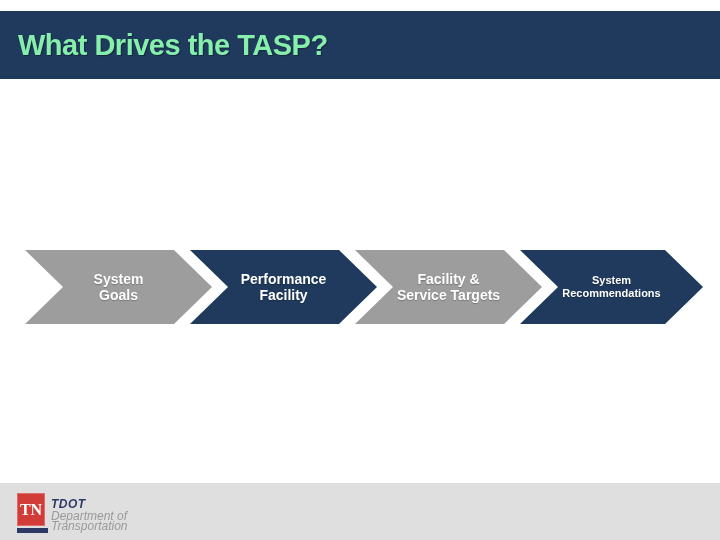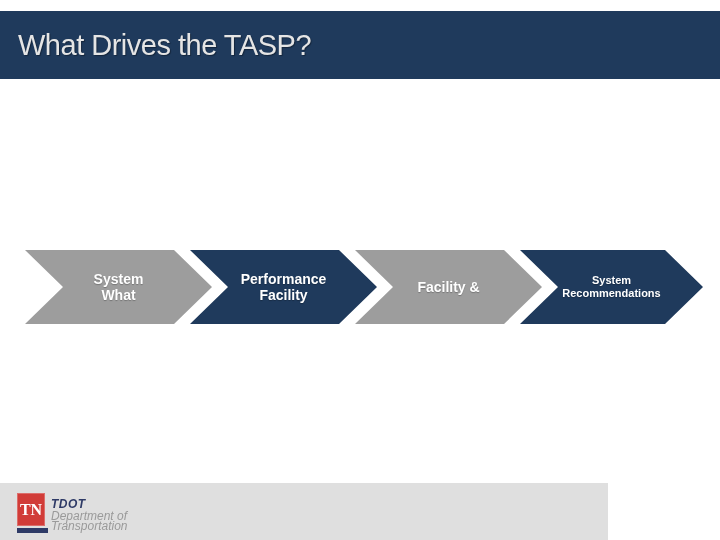--- a/index.html
+++ b/index.html
@@ -16,23 +16,23 @@
   .title-bar {
     position: absolute;
     top: 11px; left: 0; width: 720px; height: 68px;
     background: #1f3a5c;
     display: flex; align-items: center;
     box-sizing: border-box;
     padding-left: 18px;
   }
   .title-bar h1 {
     margin: 0;
-    color: #e5e5e5;
+    color: #86efac;
     font-size: 29px;
-    font-weight: normal;
+    font-weight: bold;
     letter-spacing: -0.5px;
     text-shadow: 1px 1px 1px rgba(0,0,0,0.35);
   }
 
   
   .flow {
     position: absolute;
     top: 250px; left: 25px;
     width: 682px; height: 58px;
   }
@@ -51,21 +51,21 @@
     filter: drop-shadow(0 3px 3px rgba(90,120,150,0.25));
   }
   .chev-1 { left: 0px; }
   .chev-2 { left: 165px; }
   .chev-3 { left: 330px; }
   .chev-4 { left: 495px; width: 183px; font-size: 11px; line-height: 13px; }
 
   
   .footer {
     position: absolute;
-    top: 483px; left: 0; width: 608px; height: 57px;
+    top: 483px; left: 0; width: 720px; height: 57px;
     background: #dfdfdf;
   }
   .tn-square {
     position: absolute;
     left: 17px; top: 10px; width: 28px; height: 33px;
     background: #d13c38;
     display: flex; align-items: center; justify-content: center;
     box-shadow: inset 0 0 0 1px rgba(255,255,255,0.25);
   }
   .tn-square span {
@@ -98,28 +98,29 @@
 
 <div class="slide">
 
   <header class="title-bar" style="background: rgb(31, 58, 92);">
     <h1>What Drives the TASP?</h1>
   </header>
 
   <section class="flow">
     <div class="chev chev-1" style="background: rgb(157, 157, 157);">
       <span>System</span>
-      <span>What</span>
+      <span>Goals</span>
     </div>
     <div class="chev chev-2" style="background: rgb(31, 58, 92);">
       <span>Performance</span>
       <span>Facility</span>
     </div>
     <div class="chev chev-3" style="background: rgb(157, 157, 157);">
       <span>Facility &amp;</span>
+      <span>Service Targets</span>
     </div>
     <div class="chev chev-4" style="background: rgb(31, 58, 92);">
       <span>System</span>
       <span>Recommendations</span>
     </div>
   </section>
 
   <footer class="footer" style="background: rgb(223, 223, 223);">
     <div class="tn-square" style="background: rgb(209, 60, 56);">
       <span>TN</span>

